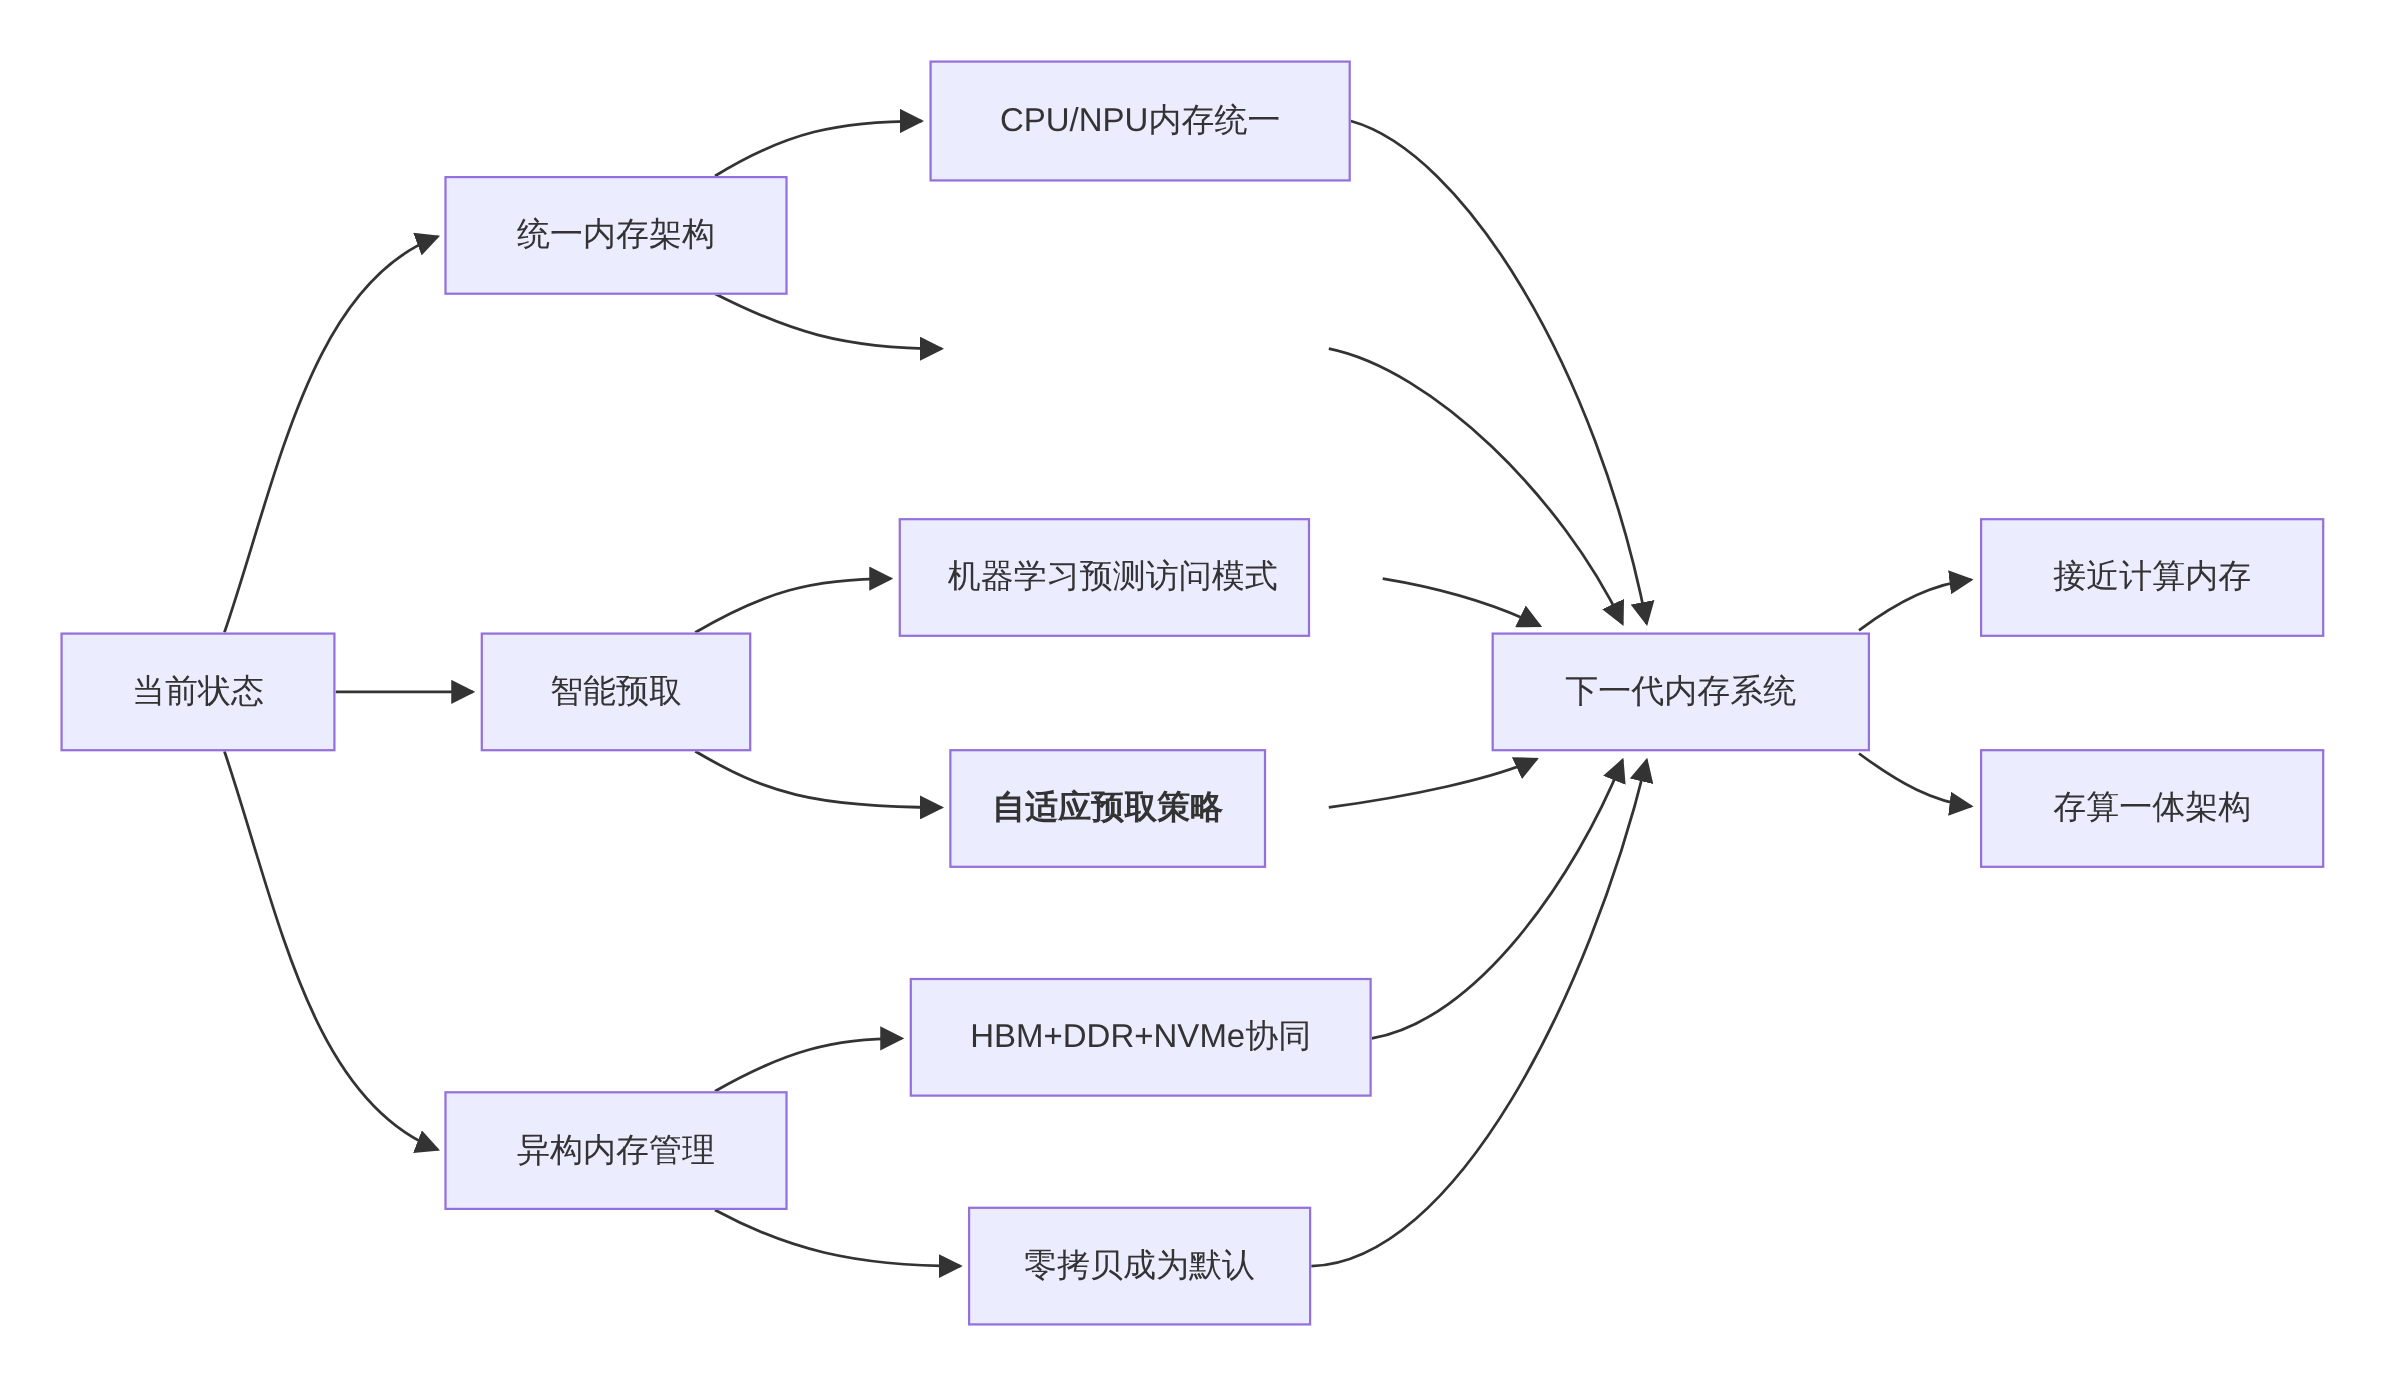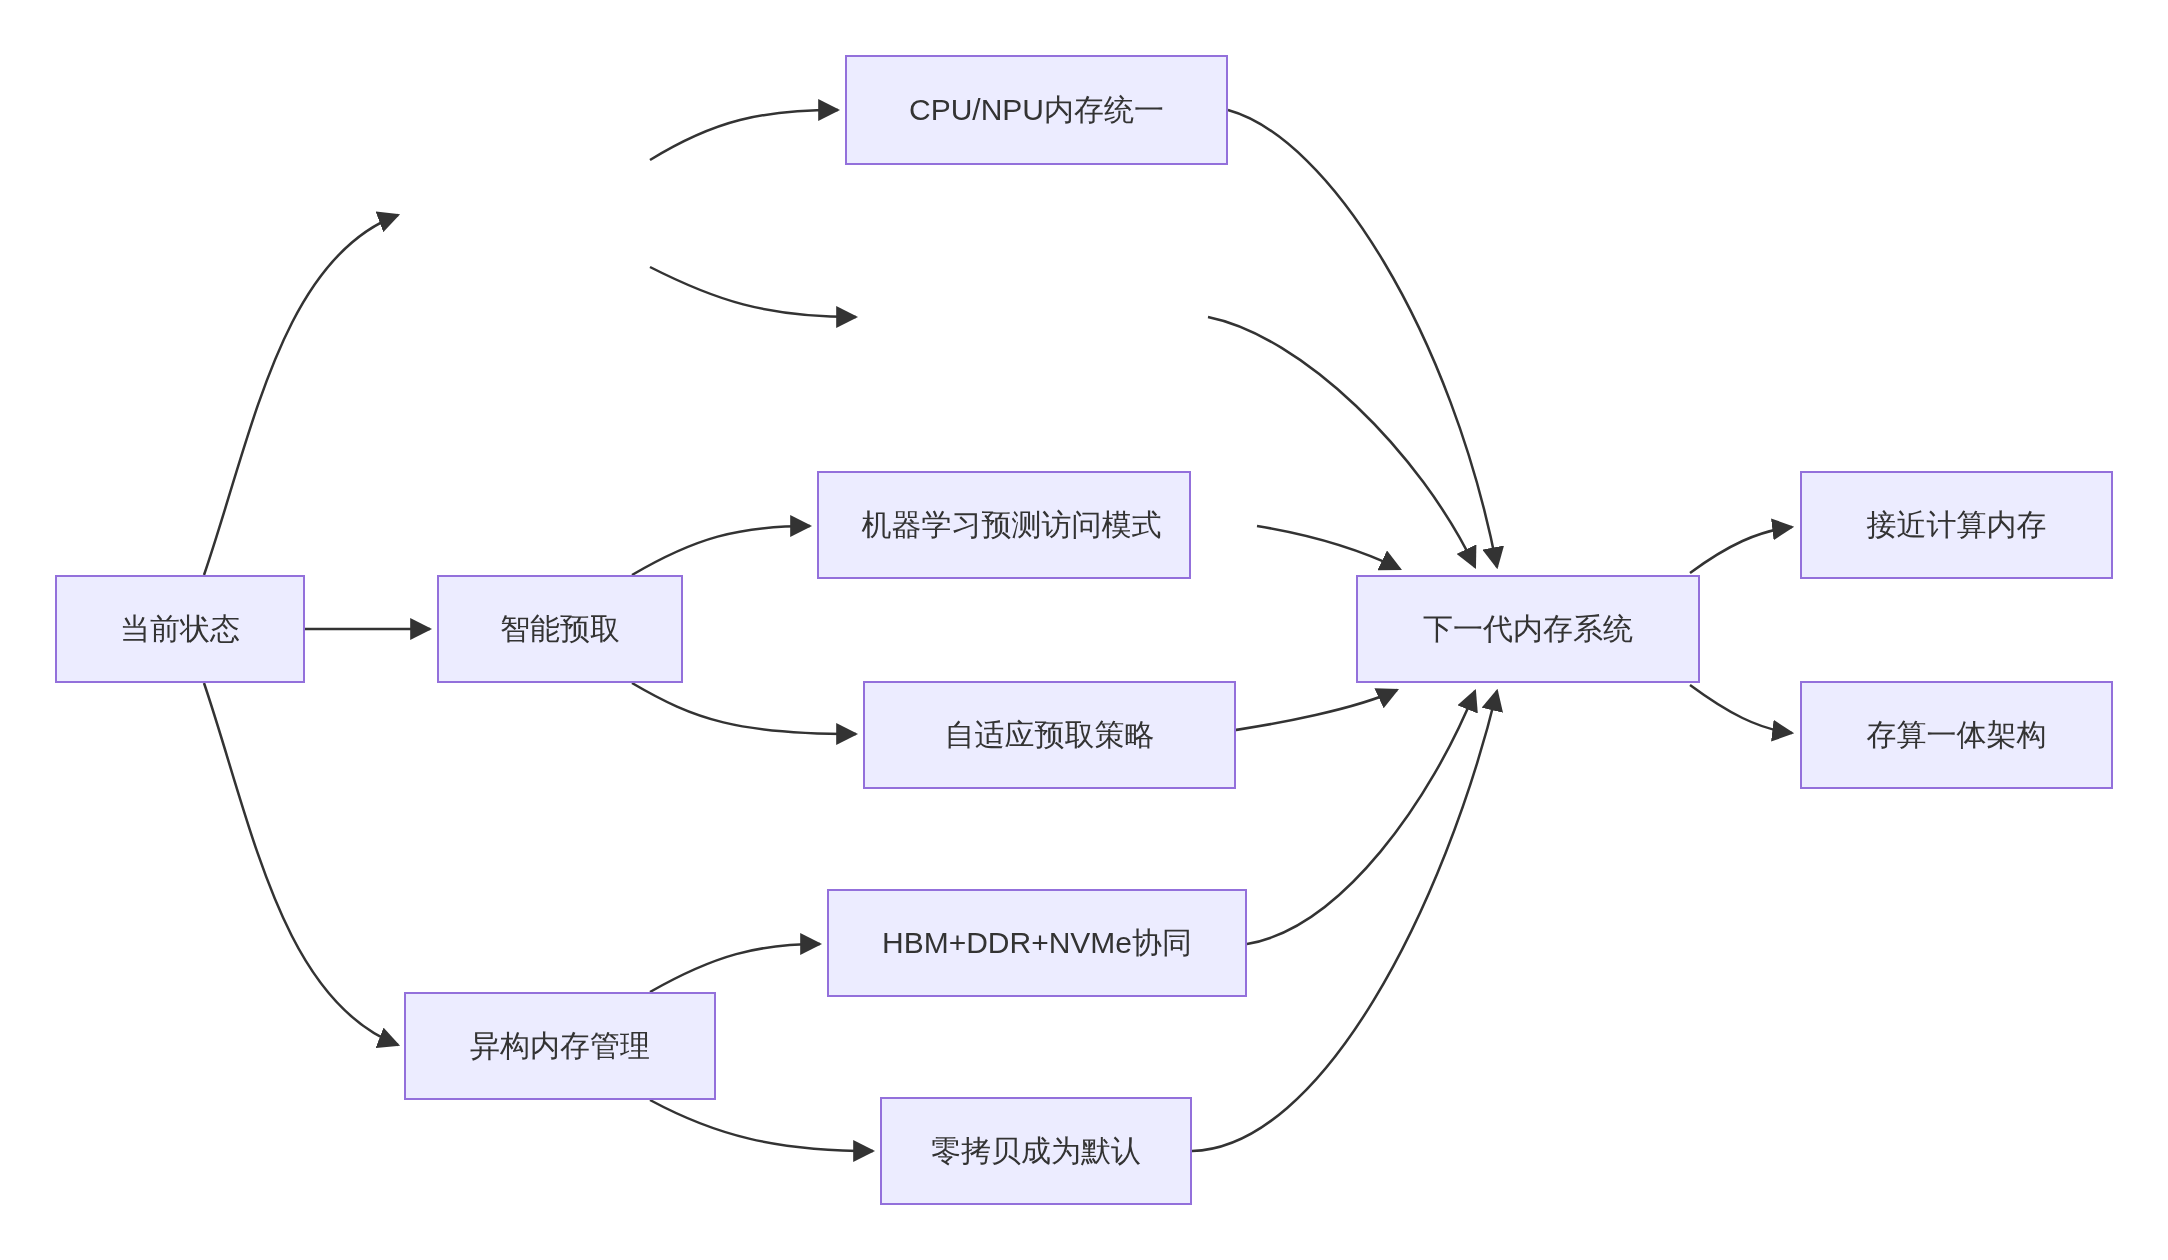--- a/index.html
+++ b/index.html
@@ -71,39 +71,42 @@
     <path class="edge" d="M 1192 1151 C 1322 1148, 1445 905, 1497 691" marker-end="url(#arrow)"></path>
 
     <path class="edge" d="M 1690 573 C 1728 545, 1758 531, 1792 527" marker-end="url(#arrow)"></path>
     <path class="edge" d="M 1690 685 C 1728 713, 1758 729, 1792 733" marker-end="url(#arrow)"></path>
   </svg>
 
   <div class="node" style="left:55px; top:575px; width:250px; height:108px;">
     <span class="node-label">当前状态</span>
   </div>
 
+  <div class="node" style="left:404px; top:160px; width:312px; height:108px;">
+    <span class="node-label">统一内存架构</span>
+  </div>
 
   <div class="node" style="left:437px; top:575px; width:246px; height:108px;">
     <span class="node-label">智能预取</span>
   </div>
 
   <div class="node" style="left:404px; top:992px; width:312px; height:108px;">
     <span class="node-label">异构内存管理</span>
   </div>
 
   <div class="node" style="left:845px; top:55px; width:383px; height:110px;">
     <span class="node-label">CPU/NPU内存统一</span>
   </div>
 
 
   <div class="node" style="left:817px; top:471px; width:374px; height:108px;padding-left:15px;">
     <span class="node-label">机器学习预测访问模式</span>
   </div>
 
-  <div class="node" style="left:863px; top:681px; width:373px; height:108px;">
+  <div class="node" style="left:863px; top:681px; width:288px; height:108px;font-weight:bold;">
     <span class="node-label">自适应预取策略</span>
   </div>
 
   <div class="node" style="left:827px; top:889px; width:420px; height:108px;">
     <span class="node-label">HBM+DDR+NVMe协同</span>
   </div>
 
   <div class="node" style="left:880px; top:1097px; width:312px; height:108px;">
     <span class="node-label">零拷贝成为默认</span>
   </div>

